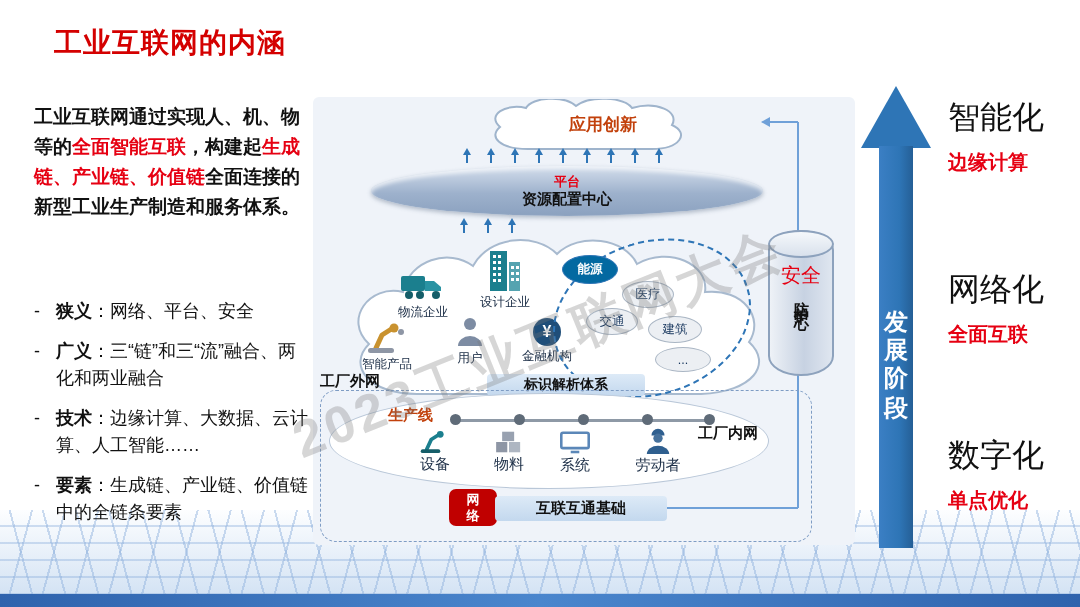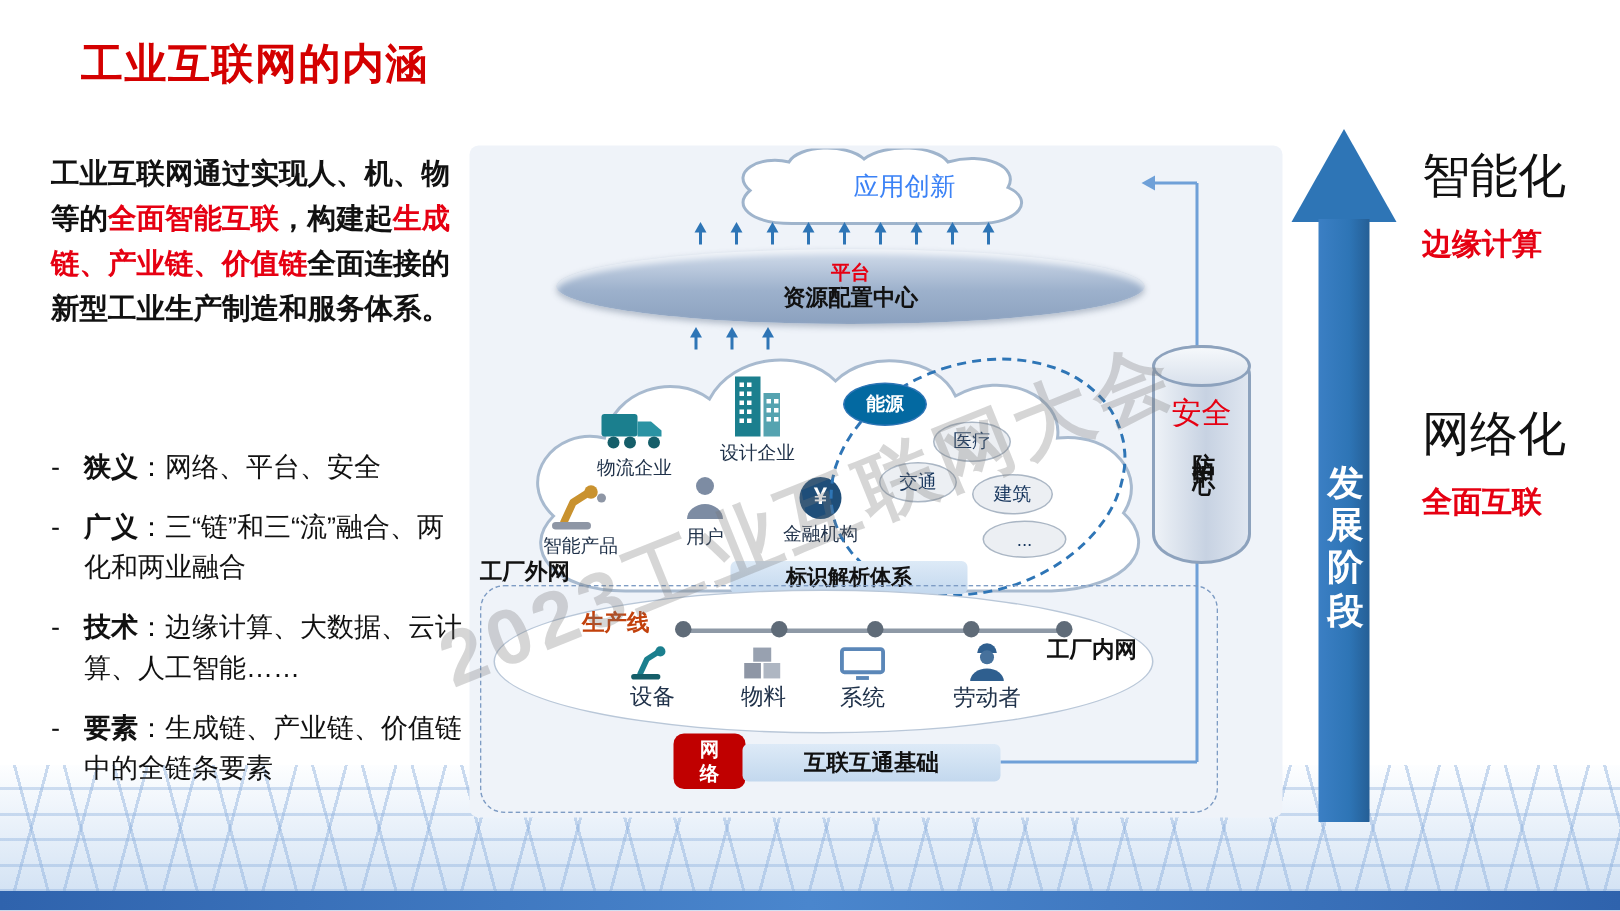--- a/index.html
+++ b/index.html
@@ -23,21 +23,21 @@
   .bullets{position:absolute;left:34px;top:298px;width:276px;font-size:18px;line-height:1.5;}
   .bullet{position:relative;padding-left:22px;margin-bottom:13px;}
   .bullet .dash{position:absolute;left:0;top:0;}
   .bullet b{font-weight:bold;}
 
   
   .panel{position:absolute;left:313px;top:97px;width:542px;height:448px;background:#eff3f9;border-radius:6px;}
 
   .cloud-wrap{position:absolute;left:472px;top:99px;width:262px;height:54px;}
   .cloud-wrap svg{position:absolute;left:0;top:0;}
-  .cloud-text{position:absolute;left:0;top:14px;width:100%;text-align:center;font-size:17px;font-weight:normal;color:#3b82f6;}
+  .cloud-text{position:absolute;left:0;top:14px;width:100%;text-align:center;font-size:17px;font-weight:bold;color:#c2410c;}
 
   .arrow-row{position:absolute;display:flex;align-items:flex-end;}
   .up-arrow{position:relative;width:10px;height:16px;margin:0 7px;}
   .up-arrow::before{content:"";position:absolute;left:1px;top:0;width:0;height:0;
     border-left:4px solid transparent;border-right:4px solid transparent;border-bottom:7px solid #2e75b6;}
   .up-arrow::after{content:"";position:absolute;left:4px;top:6px;width:2px;height:9px;background:#2e75b6;}
 
   .platform{position:absolute;left:371px;top:166px;width:392px;height:50px;border-radius:50%;
     background:linear-gradient(180deg,#d4deec 0%,#9db1cc 55%,#8ba1bf 100%);
     box-shadow:inset 0 3px 4px rgba(255,255,255,.7), 0 2px 4px rgba(60,80,110,.35);
@@ -315,16 +315,20 @@
   </div>
 
   <div class="stage" style="top:96px;">
     <div class="s1">智能化</div>
     <div class="s2">边缘计算</div>
   </div>
   <div class="stage" style="top:268px;">
     <div class="s1">网络化</div>
     <div class="s2">全面互联</div>
   </div>
+  <div class="stage" style="top:434px;">
+    <div class="s1">数字化</div>
+    <div class="s2">单点优化</div>
+  </div>
 
   <div class="watermark">2023工业互联网大会</div>
 
 </div>
 
 </body></html>

